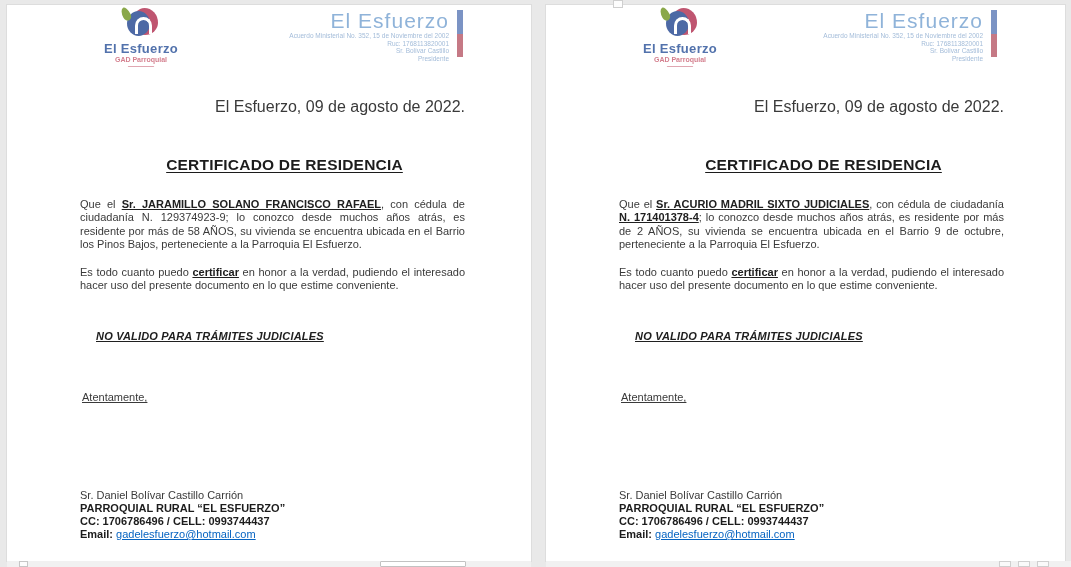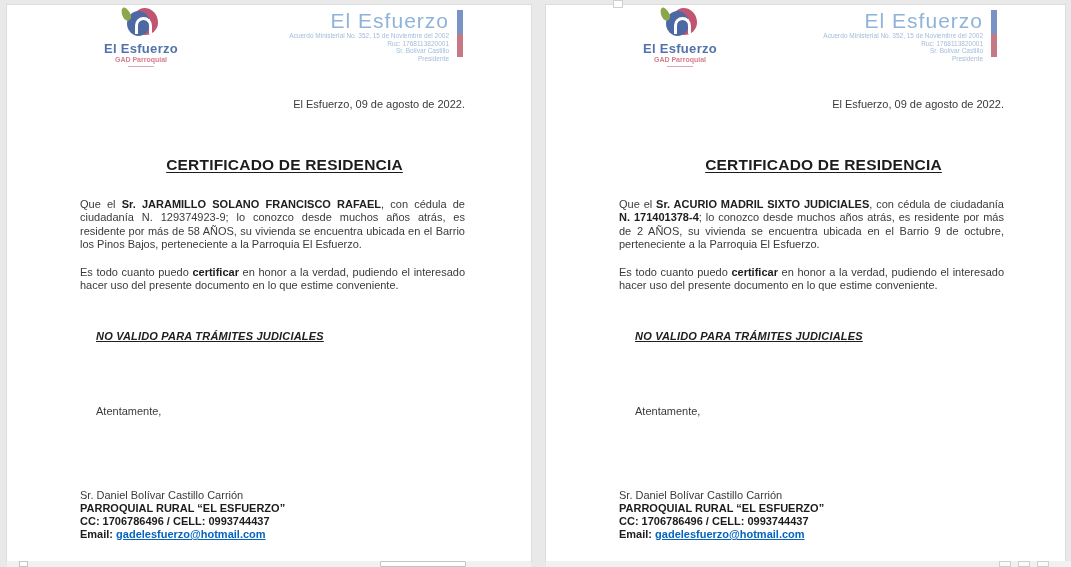--- a/index.html
+++ b/index.html
@@ -33,35 +33,35 @@
 
   .lh-right { position:absolute; top:5px; right:82px; text-align:right; }
   .lh-title { font-size:21px; font-weight:400; letter-spacing:1px; color:#8fb3d9; line-height:22px; }
   .lh-line { font-size:6.5px; line-height:7.6px; color:#a3bcd9; }
   .lh-bar { position:absolute; top:5px; right:68px; width:6px; height:47px; }
   .lh-bar .bar-top { display:block; width:100%; height:24px; background:#7b93c4; }
   .lh-bar .bar-bottom { display:block; width:100%; height:23px; background:#c57985; }
 
   
   .col { left:73px; width:385px; }
-  .date-line { position:absolute; top:93px; text-align:right; font-size:11px; color:#3a3a3a; }
+  .date-line { position:absolute; top:93px; text-align:right; font-size:16px; color:#3a3a3a; }
   .doc-title { position:absolute; top:139px; margin:12px; text-align:center; font-size:15.5px;
     font-weight:bold; letter-spacing:.2px; color:#1c1c1c; text-decoration:underline;
     text-underline-offset:2px; }
   .para { position:absolute; margin:0; font-size:11px; line-height:13.3px;
     text-align:justify; color:#3a3a3a; }
-  .para b { color:#202020; }
+  .para b { color:#202020;text-decoration:underline; }
   .para-1 { top:193px; }
   .para-2 { top:261px; }
   .notice { position:absolute; top:309px; margin:16px; font-size:11px; font-weight:bold;
     font-style:italic; text-decoration:underline; color:#202020; letter-spacing:.2px; }
-  .closing { position:absolute; top:384px; margin:16px; font-size:11px; color:#3a3a3a; }
+  .closing { position:absolute; top:384px; margin:2px; font-size:11px; color:#3a3a3a;text-decoration:underline; }
   .signature { position:absolute; top:484px; font-size:11px; line-height:13px; color:#3a3a3a; }
   .sig-strong { font-weight:bold; color:#1c1c1c; }
-  .email-link { color:#0563c1; text-decoration:underline; font-weight:bold; cursor:pointer; }
+  .email-link { color:#0563c1; text-decoration:underline; font-weight:normal; cursor:pointer; }
 
   
   .hstrip { position:absolute; top:561px; height:6px; background:#f1f1f1; }
   .hstrip-left { left:7px; width:524px; }
   .hstrip-right { left:546px; width:525px; }
   .scroll-thumb { position:absolute; left:373px; top:0; width:84px; height:4px;
     background:#ffffff; border:1px solid #c2c2c2; border-radius:1px; }
   .mini-doc-icon { position:absolute; left:12px; top:0; width:7px; height:4px;
     background:#fcfcfc; border:1px solid #c6c6c6; }
   .view-icons { position:absolute; right:22px; top:0; display:flex; gap:7px; }

